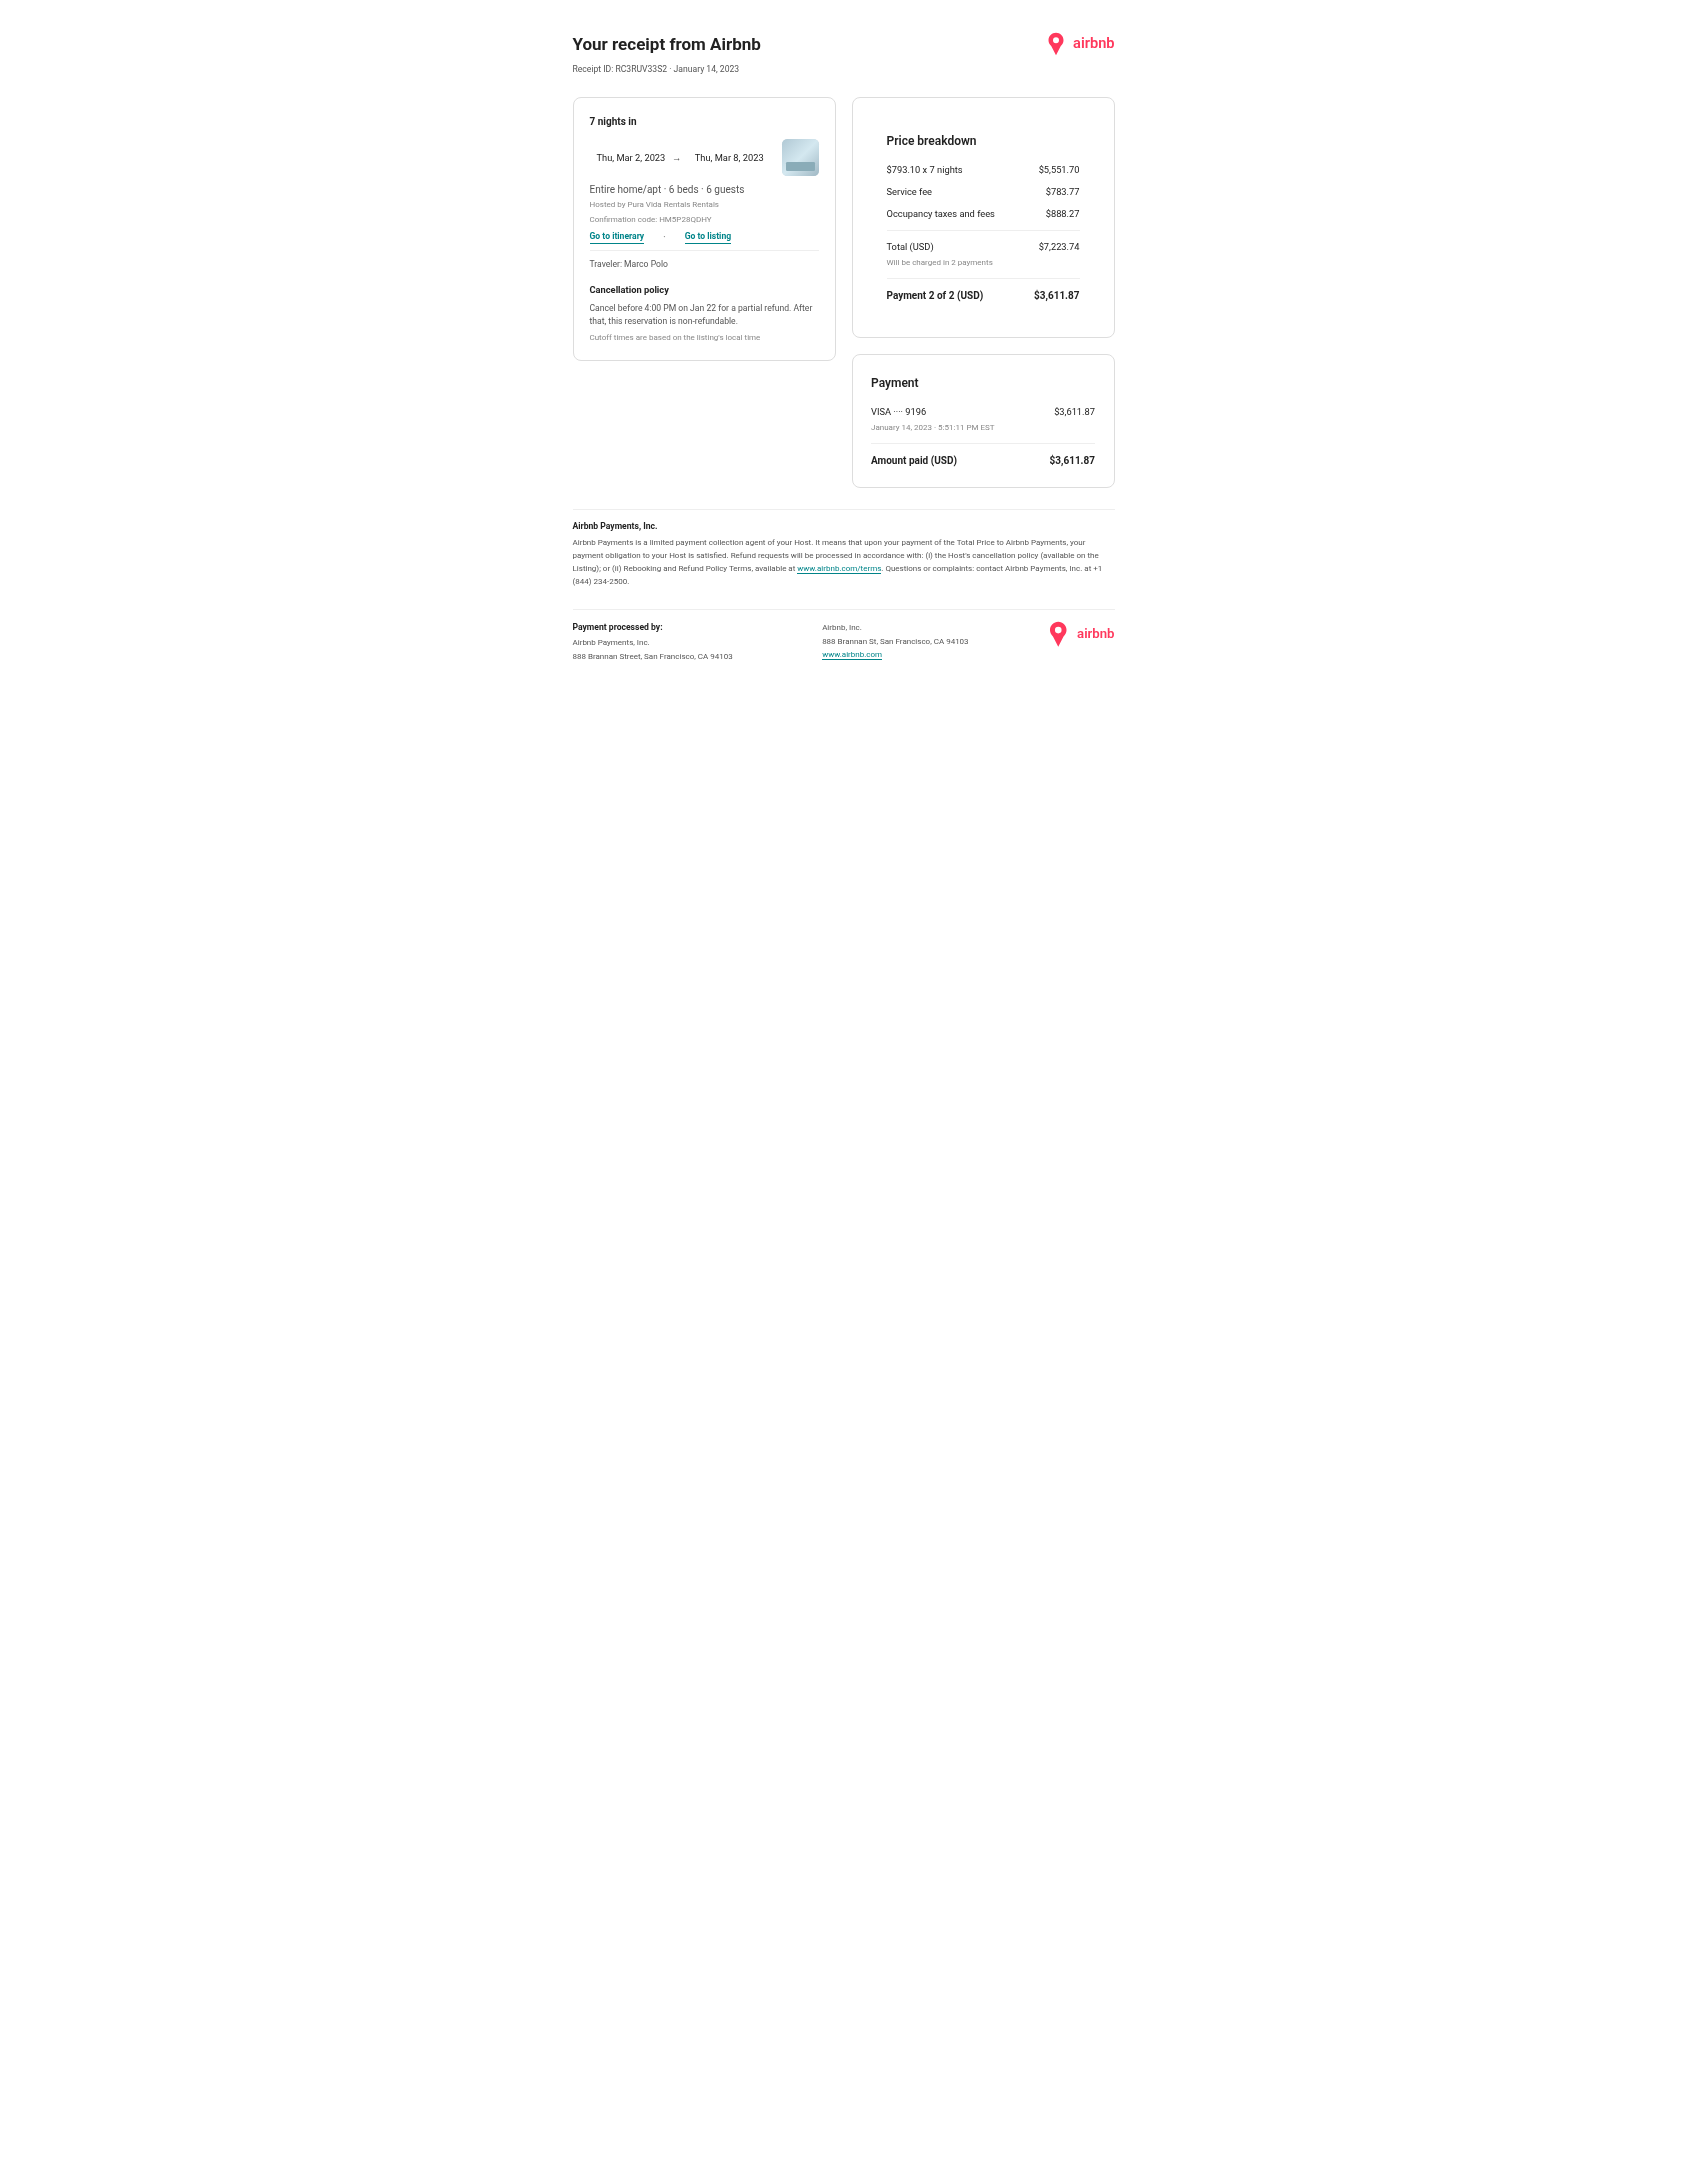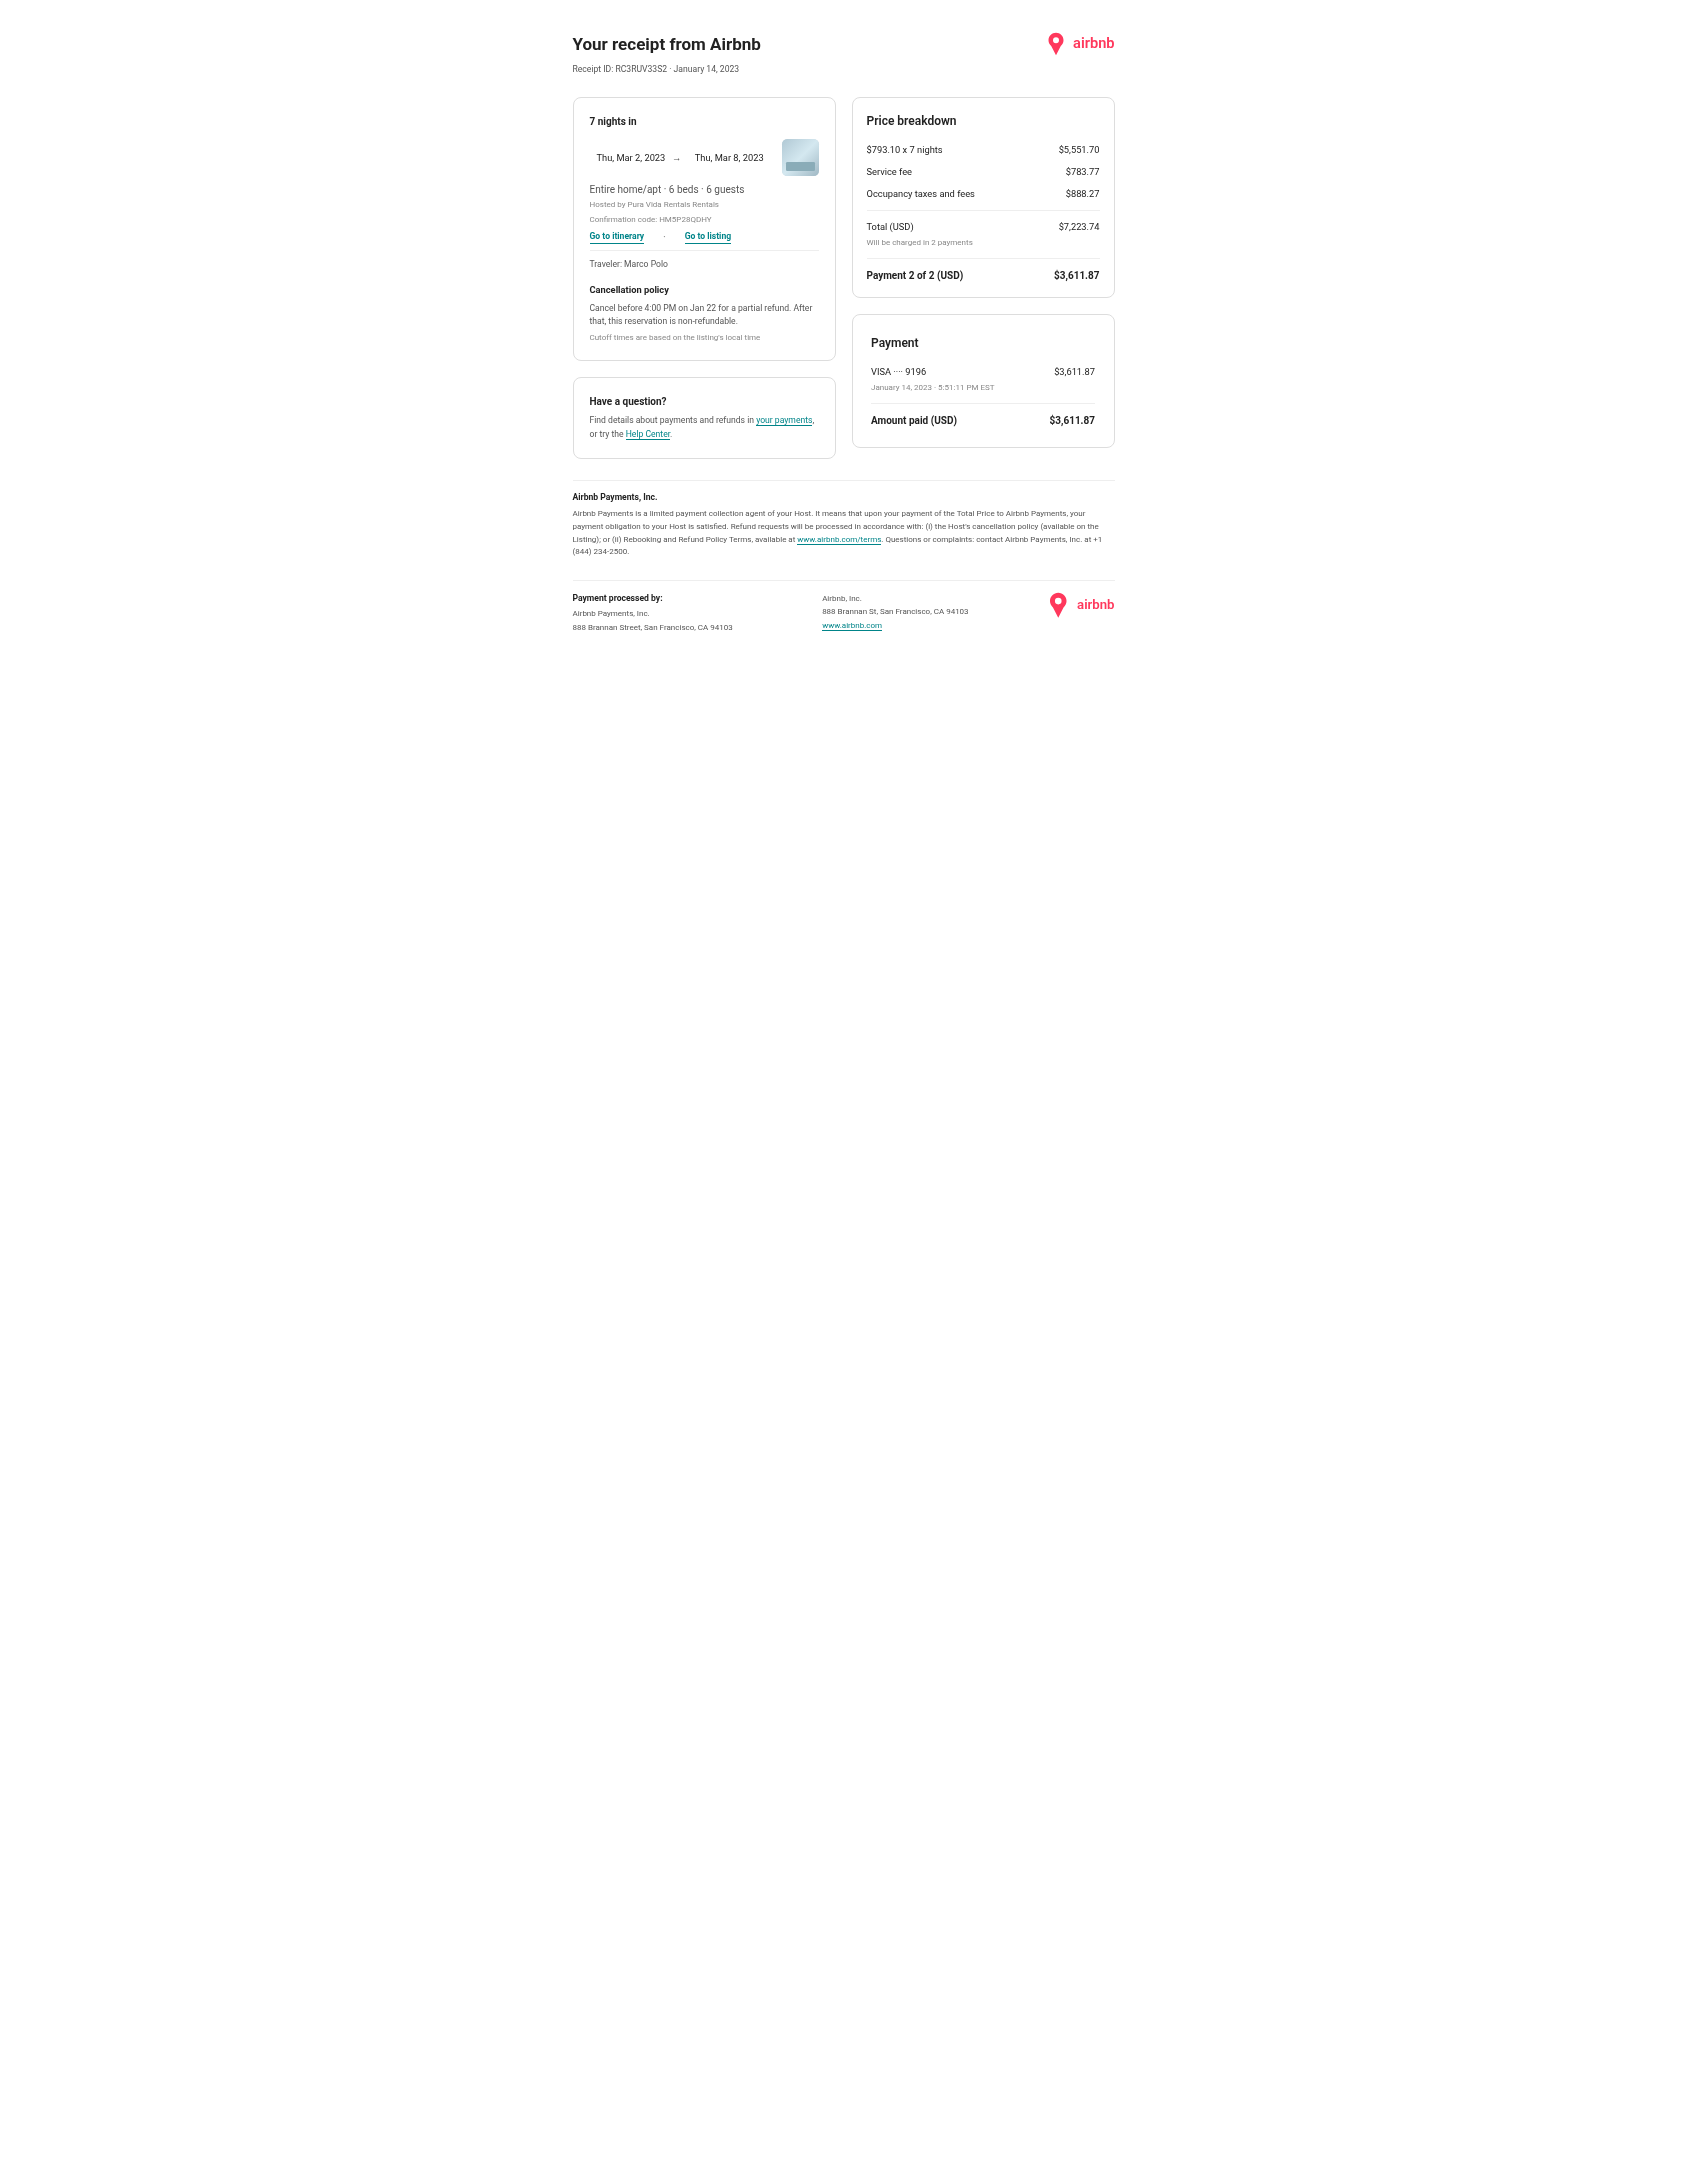--- a/index.html
+++ b/index.html
@@ -194,21 +194,21 @@
     
     .right-col {
       display: flex;
       flex-direction: column;
       gap: 16px;
     }
     
     .price-card {
       border: 0.7px solid #ddd;
       border-radius: 8px;
-      padding: 14px;
+      padding: 34px;
     }
     .section-title {
       font-size: 12px;
       font-weight: 600;
       margin-bottom: 13.2px;
       color: #222;
     }
     .price-row {
       display: flex;
       justify-content: space-between;
@@ -395,26 +395,20 @@
 
         <div class="traveler">Traveler: Marco Polo</div>
 
         <div class="cancellation-section">
           <div class="cancellation-heading">Cancellation policy</div>
           <div class="cancellation-text">Cancel before 4:00 PM on Jan 22 for a partial refund. After that, this reservation is non-refundable.</div>
           <div class="cutoff-text">Cutoff times are based on the listing's local time</div>
         </div>
       </div>
 
-      <div class="question-card">
-        <div class="question-heading">Have a question?</div>
-        <div class="question-text">
-          <span>Find details about payments and refunds in </span><a href="#">your payments</a><span>, or try the </span><a href="#">Help Center</a><span>.</span>
-        </div>
-      </div>
 
     </div>
 
     <div class="right-col">
 
       <div class="price-card">
         <div class="section-title">Price breakdown</div>
 
         <div class="price-row">
           <span>$793.10 x 7 nights</span>

